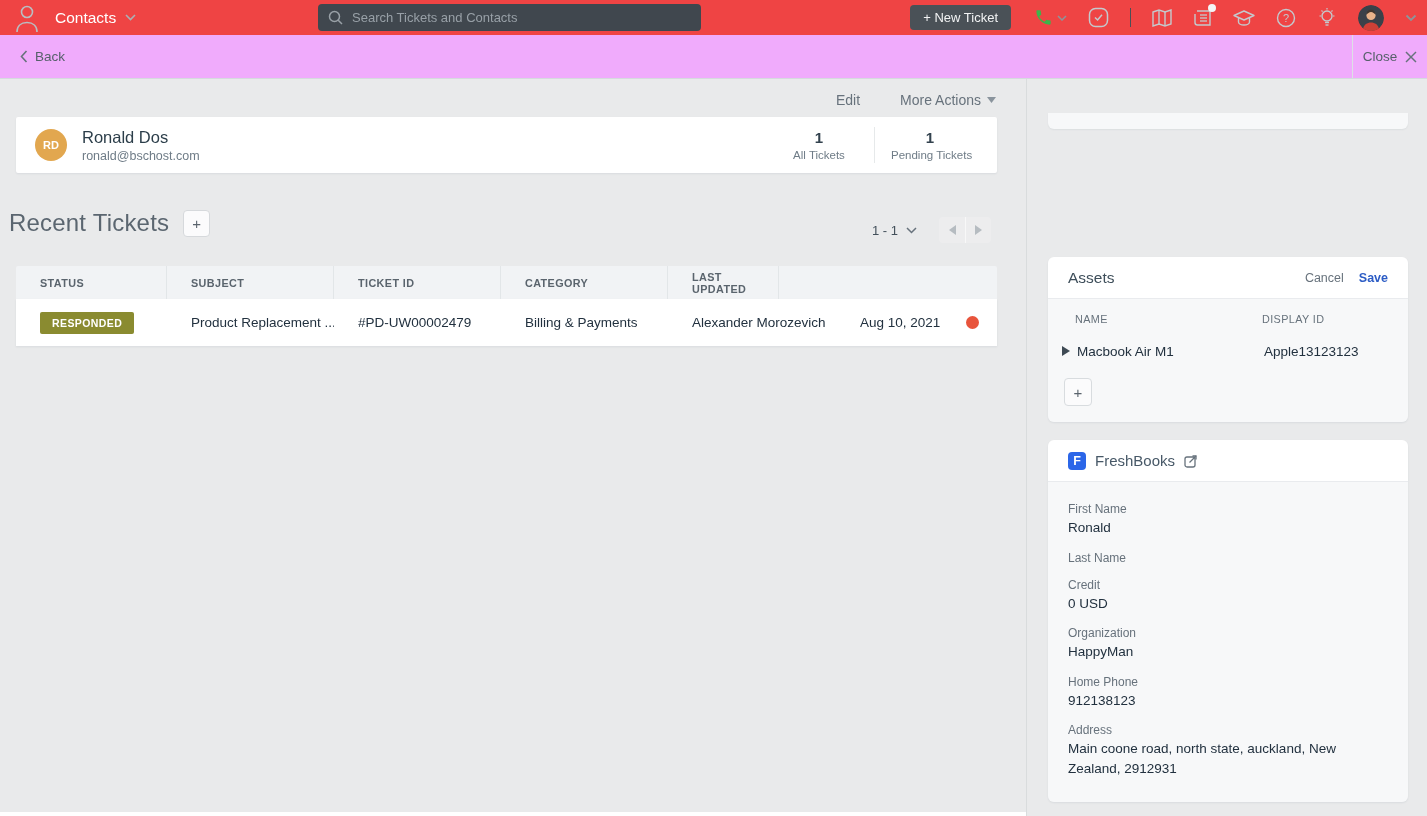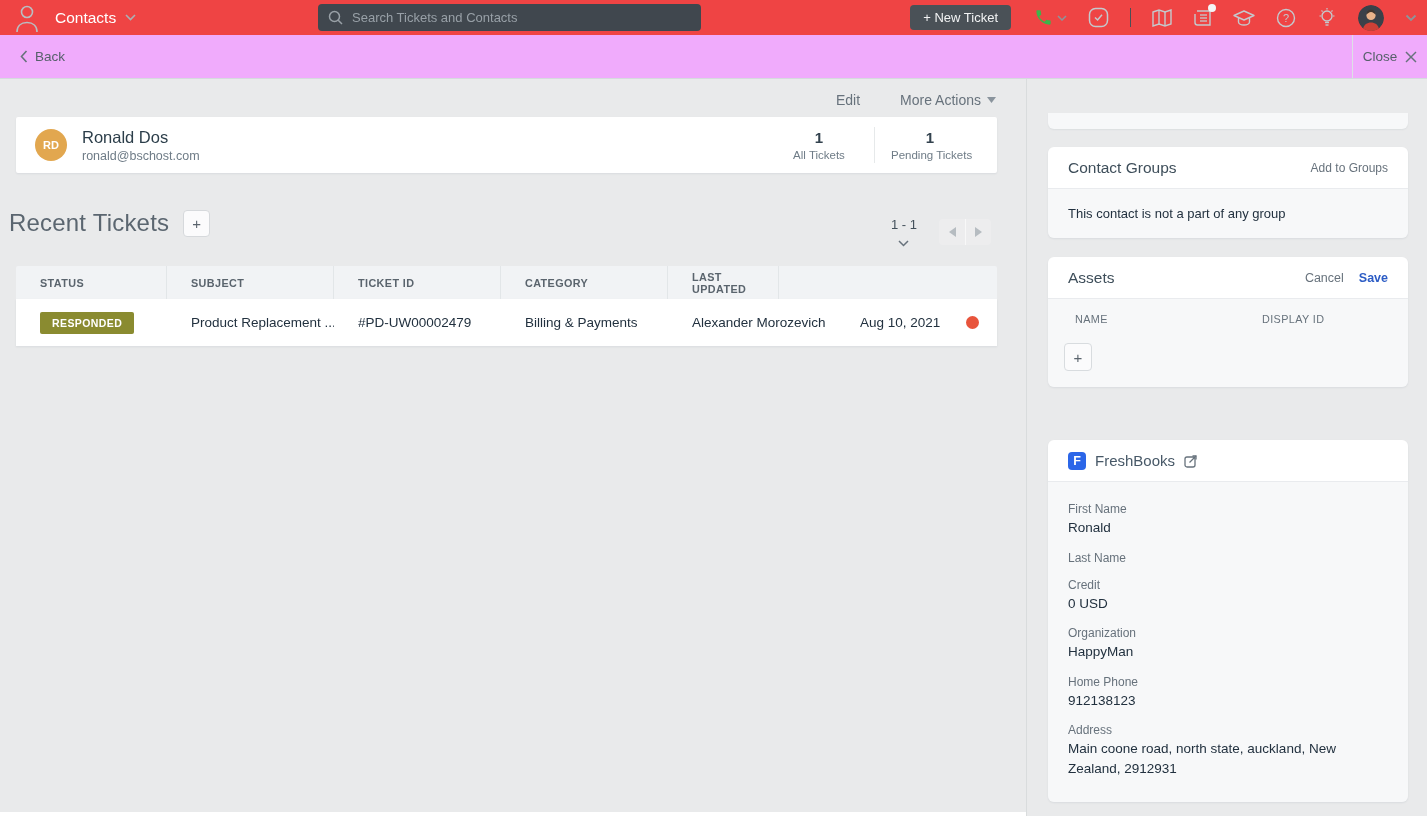--- a/index.html
+++ b/index.html
@@ -43,21 +43,21 @@
   .stat-value { font-size:15px; font-weight:bold; color:#33424e; }
   .stat-label { font-size:11.5px; color:#6f7c87; margin-top:3px; white-space:nowrap; }
   .stat-divider { width:1px; height:36px; background:#e6e9ea; margin:0 16px; }
   .stats-wrap { display:flex; align-items:center; margin-right:28px; }
 
   
   .section-head { position:absolute; top:130px; left:9px; display:flex; align-items:center; gap:14px; }
   .section-title { font-size:24px; color:#5b6670; letter-spacing:.2px; }
   .add-btn { width:27px; height:27px; background:#fbfbfc; border:1px solid #d6d9dc; border-radius:4px; color:#5a646d; font-size:15px; display:flex; align-items:center; justify-content:center; cursor:pointer; }
   .pagination { position:absolute; top:138px; right:35px; display:flex; align-items:center; }
-  .page-range { font-size:13px; color:#43505b; cursor:pointer; display:flex; align-items:center; gap:8px;flex-direction:column; }
+  .page-range { font-size:13px; color:#43505b; cursor:pointer; display:flex; align-items:center; gap:8px; }
   .pager-group { display:flex; margin-left:22px; border-radius:4px; overflow:hidden; }
   .pager-btn { width:26px; height:26px; background:#ededee; display:flex; align-items:center; justify-content:center; cursor:pointer; }
   .pager-btn + .pager-btn { border-left:1px solid #f8f8f8; }
 
   .tickets-table { position:absolute; top:187px; left:16px; width:981px; }
   .thead { display:flex; height:33px; background:#f1f3f5; border-radius:2px 2px 0 0; }
   .th { display:flex; align-items:center; padding-left:24px; font-size:10.8px; font-weight:bold; color:#5a646d; letter-spacing:.4px; border-right:1px solid #e2e6e8; }
   .th:last-child { border-right:none; }
   .trow { display:flex; height:47px; background:#ffffff; align-items:center; box-shadow:0 1px 2px rgba(24,50,71,.08); cursor:pointer; }
   .td { padding-left:24px; font-size:13.5px; color:#22313f; white-space:nowrap; overflow:hidden; }
@@ -287,40 +287,42 @@
     </div>
   </div>
 
   <div class="hscroll-strip"></div>
 </div>
 
 <div class="right-pane">
 
   <div class="widget-strip"></div>
 
-  <div class="widget cg-card">
-    <div class="widget-header">
-      <span class="widget-title">Contact Groups</span>
-      <span class="widget-action">Add to Groups</span>
-    </div>
-    <div class="widget-body cg-body">This contact is not a part of any group</div>
-  </div>
 
   <div class="widget assets-card">
     <div class="widget-header">
       <span class="widget-title">Assets</span>
       <span class="assets-actions">
         <span class="cancel-link">Cancel</span>
         <span class="save-link">Save</span>
       </span>
     </div>
     <div class="widget-body assets-body">
       <div class="assets-labels">
         <span class="al-name">NAME</span>
         <span>DISPLAY ID</span>
+      </div>
+      <div class="asset-row">
+        <span class="asset-caret">
+          <svg width="8" height="10" viewBox="0 0 8 10">
+              <polygon points="0,0 0,10 8,5" fill="#3e4a54"></polygon>
+            </svg>
+        </span>
+        <span class="asset-name">Macbook Air M1</span>
+        <span class="asset-id">Apple13123123</span>
       </div>
       <div class="asset-add-btn">+</div>
     </div>
   </div>
 
   <div class="widget fb-card">
     <div class="widget-header">
       <span class="fb-title-wrap">
         <span class="fb-logo">F</span>
         <span class="fb-title">FreshBooks</span>

